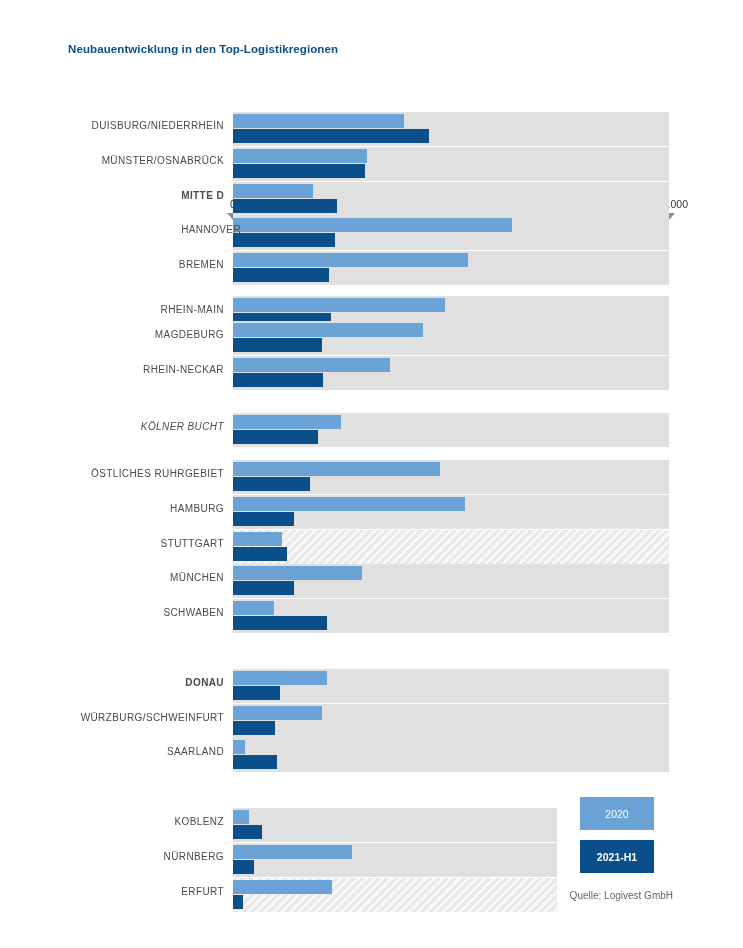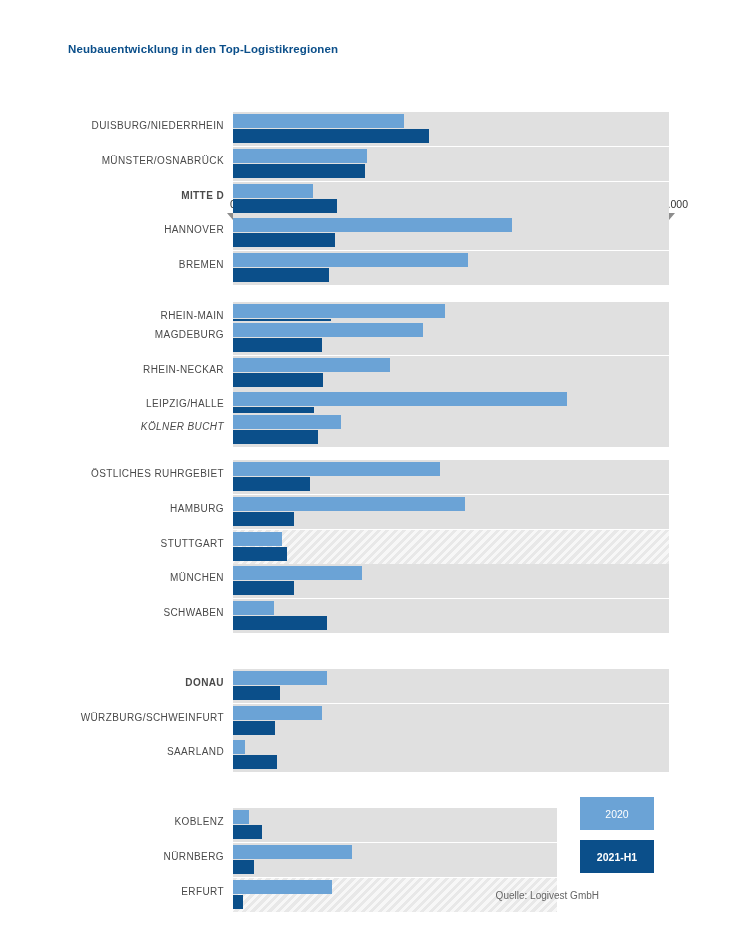--- a/index.html
+++ b/index.html
@@ -11,21 +11,21 @@
     width: 743px;
     height: 948px;
     font-family: "Liberation Sans", sans-serif;
     color: #1a1a1a;
     position: relative;
     overflow: hidden;
   }
   #chart-root {
     position: absolute;
     left: 0; top: 0;
-    width: 669px;
+    width: 743px;
     height: 948px;
   }
   #chart-title {
     position: absolute;
     left: 68px;
     top: 43px;
     font-size: 11.5px;
     font-weight: bold;
     color: #0b4f8a;
     letter-spacing: 0.1px;
@@ -158,55 +158,49 @@
         <div class="bar-2020" style="width: 134.288px; background: rgb(107, 163, 214);"></div>
         <div class="bar-2021" style="width: 131.672px; background: rgb(11, 79, 138);"></div>
         <div class="cat-label">MÜNSTER/OSNABRÜCK</div>
       </div>
       <div class="row" style="top: 69.6px; height: 34px; font-weight: bold;">
         <div class="row-track" style="width: 436px;"></div>
         <div class="bar-2020" style="width: 80.224px; background: rgb(107, 163, 214);"></div>
         <div class="bar-2021" style="width: 103.768px; background: rgb(11, 79, 138);"></div>
         <div class="cat-label">MITTE D</div>
       </div>
-      <div class="row" style="top: 104.4px; height: 34px;">
+      <div class="row" style="top: 104.4px; height: 34px; padding-left: 17px;">
         <div class="row-track" style="width: 436px;"></div>
         <div class="bar-2020" style="width: 279.04px; background: rgb(107, 163, 214);"></div>
         <div class="bar-2021" style="width: 102.024px; background: rgb(11, 79, 138);"></div>
         <div class="cat-label">HANNOVER</div>
       </div>
       <div class="row" style="top: 139.2px; height: 34px;">
         <div class="row-track" style="width: 436px;"></div>
         <div class="bar-2020" style="width: 235.44px; background: rgb(107, 163, 214);"></div>
         <div class="bar-2021" style="width: 95.92px; background: rgb(11, 79, 138);"></div>
         <div class="cat-label">BREMEN</div>
       </div>
-      <div class="row" style="top: 190px; height: 34px;">
+      <div class="row" style="top: 184px; height: 34px;">
         <div class="row-track" style="width: 436px;"></div>
         <div class="bar-2020" style="width: 211.896px; background: rgb(107, 163, 214);"></div>
         <div class="bar-2021" style="width: 97.664px; background: rgb(11, 79, 138);"></div>
         <div class="cat-label">RHEIN-MAIN</div>
       </div>
       <div class="row" style="top: 208.8px; height: 34px;">
         <div class="row-track" style="width: 436px;"></div>
         <div class="bar-2020" style="width: 190.096px; background: rgb(107, 163, 214);"></div>
         <div class="bar-2021" style="width: 88.944px; background: rgb(11, 79, 138);"></div>
         <div class="cat-label">MAGDEBURG</div>
       </div>
       <div class="row" style="top: 243.6px; height: 34px;">
         <div class="row-track" style="width: 436px;"></div>
         <div class="bar-2020" style="width: 156.96px; background: rgb(107, 163, 214);"></div>
         <div class="bar-2021" style="width: 89.816px; background: rgb(11, 79, 138);"></div>
         <div class="cat-label">RHEIN-NECKAR</div>
-      </div>
-      <div class="row" style="top: 278.4px; height: 34px;">
-        <div class="row-track" style="width: 436px;"></div>
-        <div class="bar-2020" style="width: 333.976px; background: rgb(107, 163, 214);"></div>
-        <div class="bar-2021" style="width: 81.096px; background: rgb(11, 79, 138);"></div>
-        <div class="cat-label">LEIPZIG/HALLE</div>
       </div>
       <div class="row" style="top: 301px; height: 34px; font-style: italic;">
         <div class="row-track" style="width: 436px;"></div>
         <div class="bar-2020" style="width: 108.128px; background: rgb(107, 163, 214);"></div>
         <div class="bar-2021" style="width: 85.456px; background: rgb(11, 79, 138);"></div>
         <div class="cat-label">KÖLNER BUCHT</div>
       </div>
       <div class="row" style="top: 348px; height: 34px;">
         <div class="row-track" style="width: 436px;"></div>
         <div class="bar-2020" style="width: 206.664px; background: rgb(107, 163, 214);"></div>

